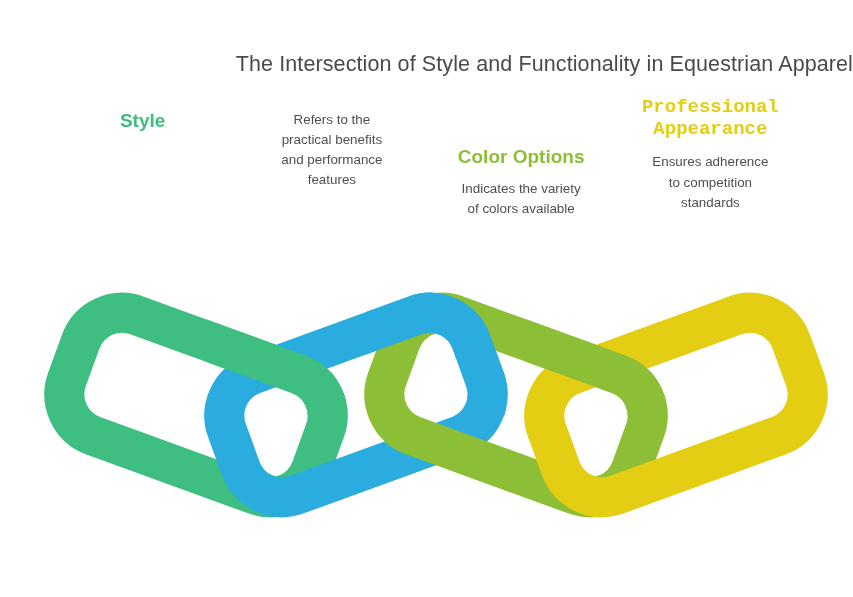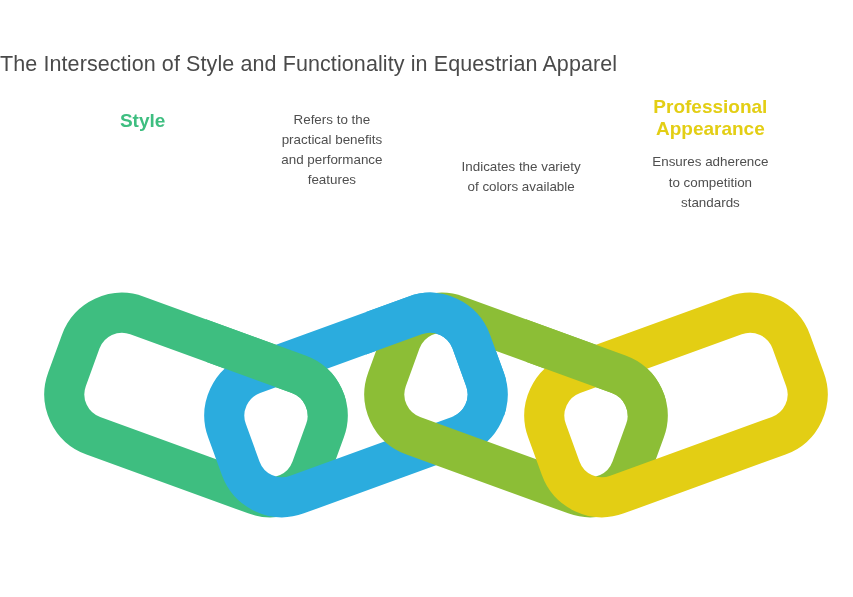--- a/index.html
+++ b/index.html
@@ -21,21 +21,21 @@
     inset: 0;
     background: #ffffff;
   }
 
   
   .title {
     position: absolute;
     left: 0;
     top: 52px;
     width: 853px;
-    text-align: left;
+    text-align: right;
     font-size: 21.5px;
     font-weight: 400;
     color: #4a4a4a;
     letter-spacing: 0.1px;
     line-height: 1.2;
   }
 
   
   .columns {
     position: absolute;
@@ -101,26 +101,27 @@
     </div>
 
     <div class="col s1">
       <div class="col-body">Refers to the
 practical benefits
 and performance
 features</div>
     </div>
 
     <div class="col s2">
+      <div class="col-heading" style="color: rgb(140, 190, 54);">Color Options</div>
       <div class="col-body">Indicates the variety
 of colors available</div>
     </div>
 
     <div class="col s3">
-      <div class="col-heading" style="color: rgb(227, 206, 20);">Professional
+      <div class="col-heading" style="color: rgb(227, 206, 20); font-family: Liberation Mono, monospace;">Professional
 Appearance</div>
       <div class="col-body">Ensures adherence
 to competition
 standards</div>
     </div>
 
   </div>
 
   <div class="chain-wrap">
     <svg id="chain-svg" width="853" height="252" viewBox="0 0 853 252" xmlns="http://www.w3.org/2000/svg">

